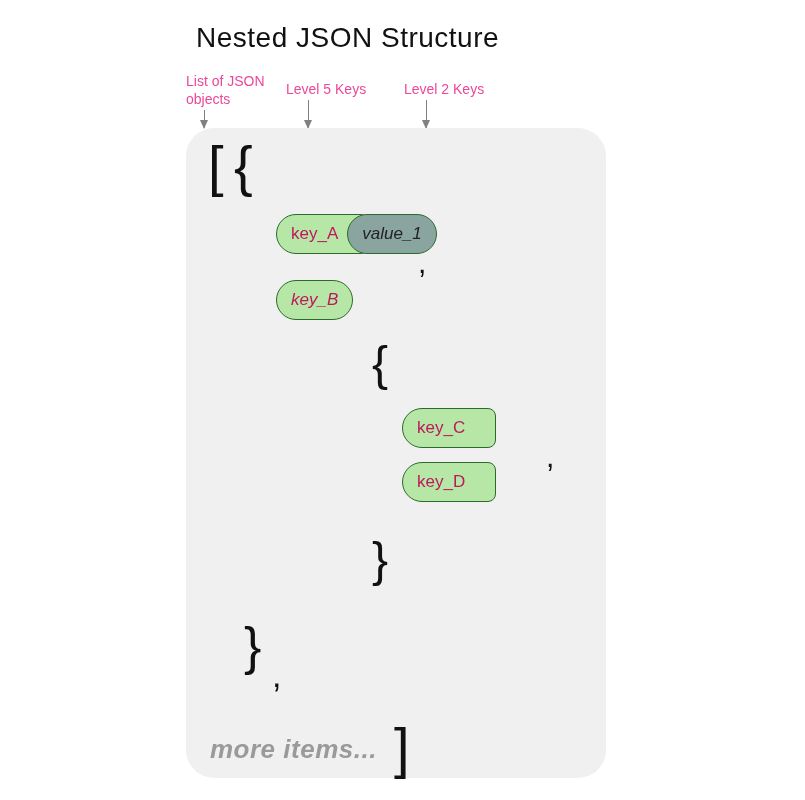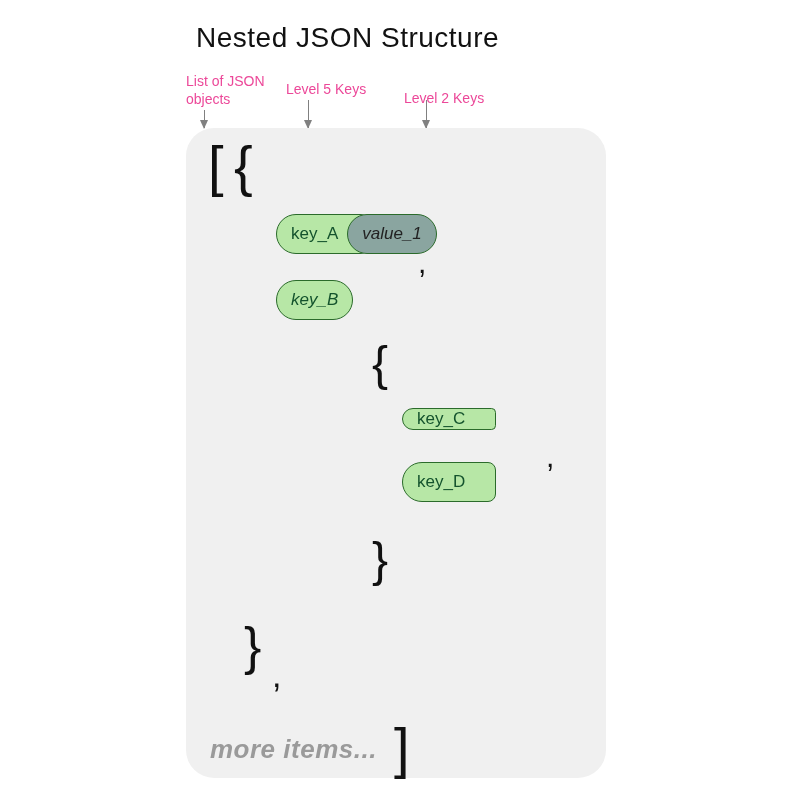--- a/index.html
+++ b/index.html
@@ -14,21 +14,21 @@
   .sym {
     position: absolute; font-family: "Segoe UI", "Helvetica Neue", Arial, sans-serif;
     font-weight: 300; color: #111; line-height: 1;
   }
   .pill {
     position: absolute; height: 40px; display: flex; align-items: stretch;
     font-size: 17px;
   }
   .pill .k {
     display: flex; align-items: center; justify-content: center;
-    background: #b7e7a6; border: 1px solid #2b6b2b; color: #14532d;
+    background: #b7e7a6; border: 1px solid #2b6b2b; color: #be185d;
     border-radius: 20px; padding: 0 14px;
   }
   .pill .v {
     display: flex; align-items: center; justify-content: center;
     background: #8aa5a0; border: 1px solid #2b6b2b; color: #222;
     border-radius: 20px; padding: 0 14px; margin-left: -22px; font-style: italic;
   }
   .pill.haskv .k { padding-right: 30px; border-top-right-radius: 8px; border-bottom-right-radius: 8px; }
   .comma { position: absolute; font-size: 30px; font-weight: 300; color: #111; line-height: 1; }
   .moretext {
@@ -45,21 +45,21 @@
 </style>
 </head>
 <body>
 <div class="stage">
 
   <div class="title">Nested JSON Structure</div>
 
   <div class="annot" style="left:186px; top:73px; white-space:pre;">List of JSON
 objects</div>
   <div class="annot" style="left:286px; top:81px;">Level 5 Keys</div>
-  <div class="annot" style="left:404px; top:90px;">Level 2 Keys</div>
+  <div class="annot" style="left:404px; top:81px;">Level 2 Keys</div>
 
   <div class="arrow" style="left:204px; top:110px; height:18px;"></div>
   <div class="arrow" style="left:308px; top:100px; height:28px;"></div>
   <div class="arrow" style="left:426px; top:100px; height:28px;"></div>
 
   <div class="panel"></div>
 
   <div class="sym" style="left:208px; top:138px; font-size:56px; font-weight:400;">[</div>
   <div class="sym" style="left:234px; top:138px; font-size:56px; font-weight:400;">{</div>
 
@@ -68,21 +68,21 @@
     <div class="v">value_1</div>
   </div>
   <div class="comma" style="left:418px; top:248px;">,</div>
 
   <div class="pill" style="left:276px; top:280px;font-style:italic;">
     <div class="k">key_B</div>
   </div>
 
   <div class="sym" style="left:372px; top:340px; font-size:48px;">{</div>
 
-  <div class="pill haskv" style="left:402px; top:408px;flex-direction:column;">
+  <div class="pill haskv" style="left:402px; top:408px;">
     <div class="k">key_C</div>
   </div>
   <div class="comma" style="left:546px; top:442px;">,</div>
 
   <div class="pill haskv" style="left:402px; top:462px;">
     <div class="k">key_D</div>
   </div>
 
   <div class="sym" style="left:372px; top:536px; font-size:48px;">}</div>
 

